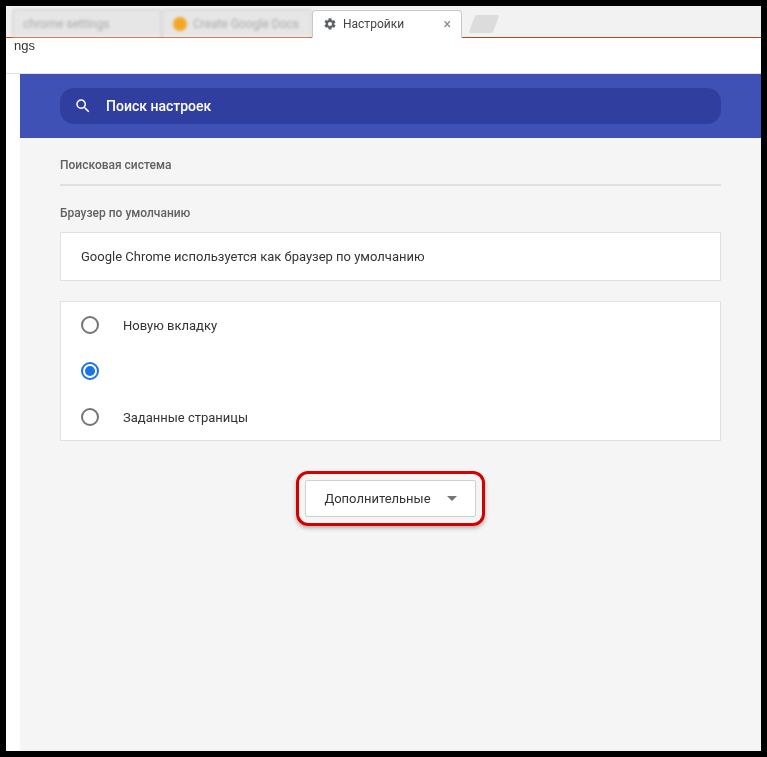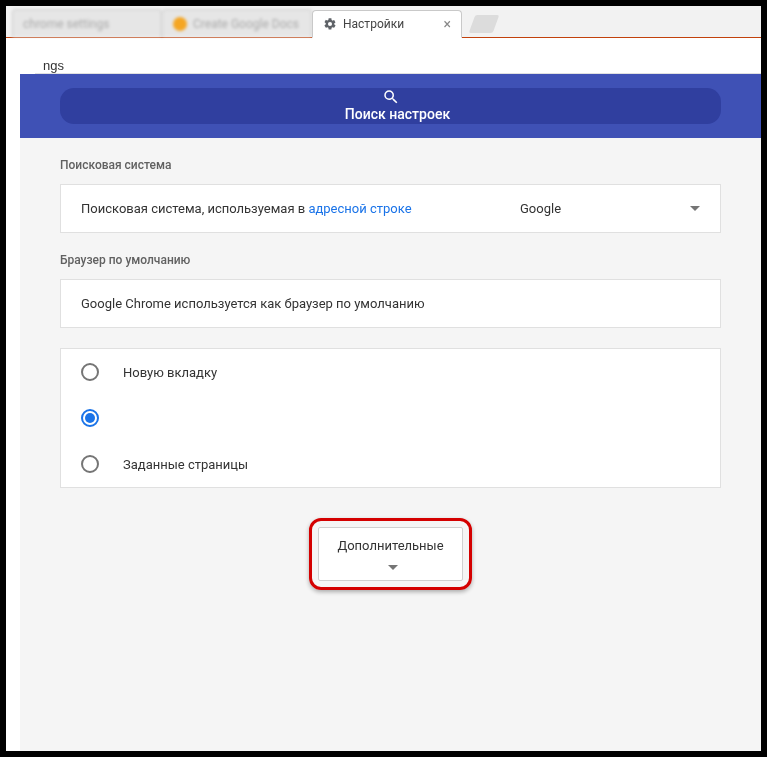--- a/index.html
+++ b/index.html
@@ -71,48 +71,46 @@
     transform: skewX(-20deg);
     margin-left: 10px;
     margin-bottom: 4px;
     border-radius: 2px;
   }
   
   .addr-row {
     height: 36px;
     background: #fff;
     display: flex;
-    align-items: flex-end;
+    align-items: flex-start;
     padding: 0 8px;
     border-bottom: 1px solid #e0e0e0;
     color: #555;
     font-family: Arial, sans-serif;
-    margin-left: 29px;
   }
   .addr-text { color: #333; }
   
   .content {
     margin-left: 14px;
     background: #f5f5f5;
     min-height: calc(100% - 68px);
   }
   
   .search-banner {
     background: #3f51b5;
     padding: 14px 40px;
   }
   .search-box {
     background: #303f9f;
     border-radius: 14px;
     height: 36px;
     display: flex;
     align-items: center;
-    padding: 0 26px;
+    padding: 0 14px;
     color: #fff;
-    flex-direction: column;
   }
   .search-box svg { fill: #fff; }
   .search-ph {
     color: #fff;
     font-size: 14px;
     margin-left: 14px;
     font-weight: 500;
   }
   
   .section {
@@ -196,21 +194,20 @@
   .adv-btn {
     background: #fff;
     border: 1px solid #d0d0d0;
     border-radius: 2px;
     padding: 10px 18px;
     display: flex;
     align-items: center;
     gap: 12px;
     font-size: 13px;
     color: #333;
-    flex-direction: column;
   }
   .gear {
     width: 14px; height: 14px;
   }
 </style>
 </head>
 <body>
 
 <div class="frame">
   <div class="tabbar">
@@ -240,27 +237,20 @@
         <svg width="18" height="18" viewBox="0 0 24 24">
             <path d="M15.5 14h-.79l-.28-.27A6.471 6.471 0 0 0 16 9.5 6.5 6.5 0 1 0 9.5 16a6.47 6.47 0 0 0 4.23-1.57l.27.28v.79L19 20.49 20.49 19 15.5 14zm-6 0C7.01 14 5 11.99 5 9.5S7.01 5 9.5 5 14 7.01 14 9.5 11.99 14 9.5 14z"></path>
           </svg>
         <span class="search-ph">Поиск настроек</span>
       </div>
     </div>
 
     <div class="section">
       <div class="section-title">Поисковая система</div>
       <div class="card">
-        <div class="row">
-          <div class="label">
-            <span>Поисковая система, используемая в </span><span class="link">адресной строке</span>
-          </div>
-          <span class="select-val">Google</span>
-          <span class="drop-tri"></span>
-        </div>
       </div>
     </div>
 
     <div class="section">
       <div class="section-title">Браузер по умолчанию</div>
       <div class="card">
         <div class="row">
           <div class="label">Google Chrome используется как браузер по умолчанию</div>
         </div>
       </div>

